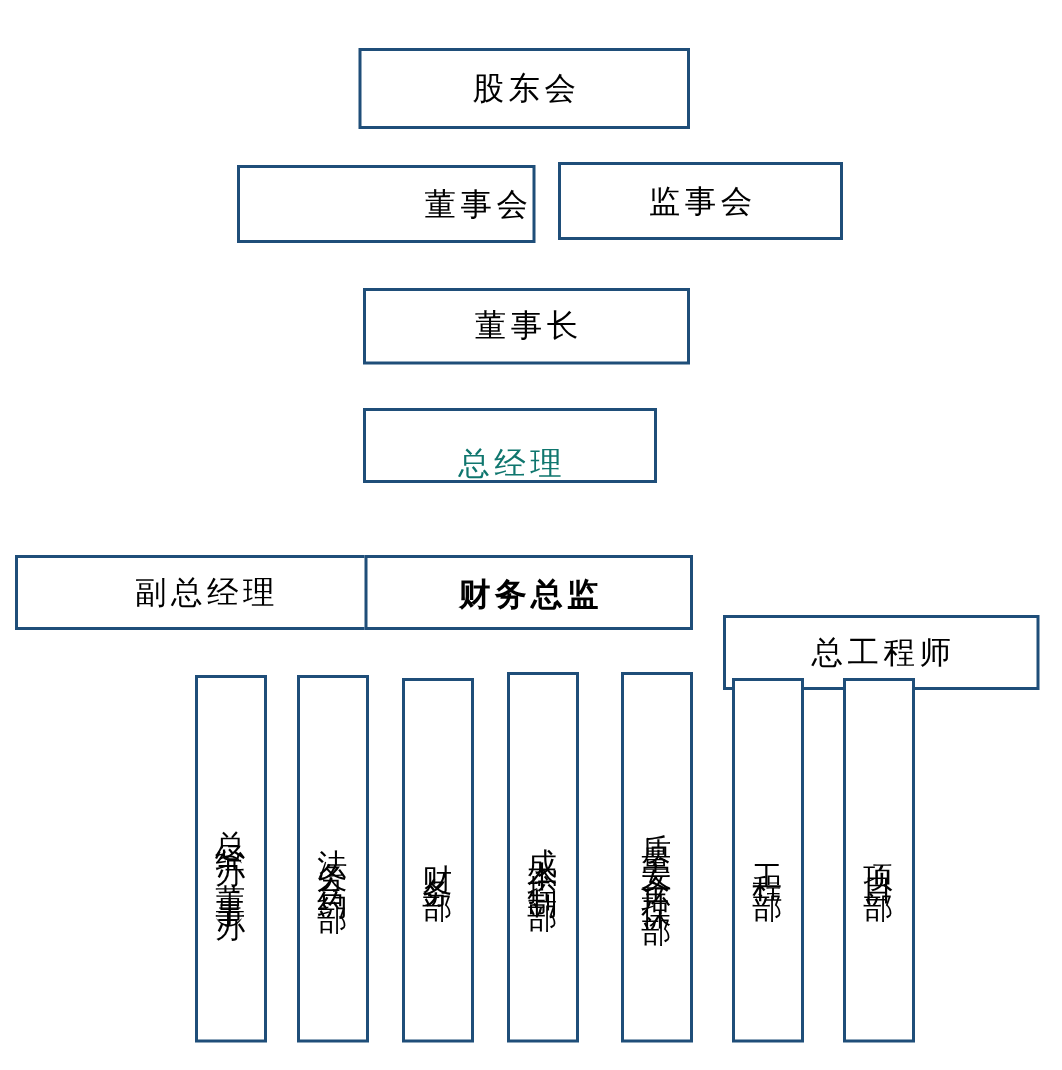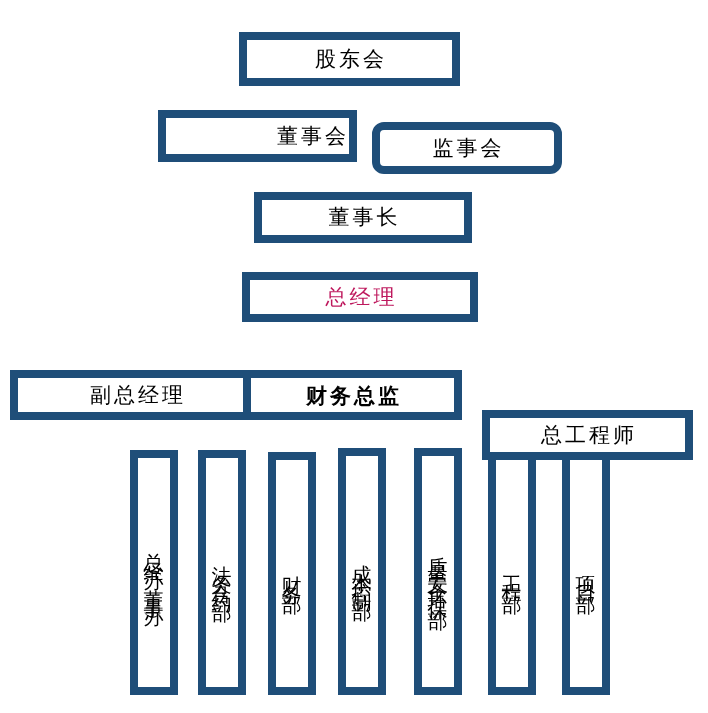--- a/index.html
+++ b/index.html
@@ -12,21 +12,21 @@
     position: relative;
     width: 708px;
     height: 713px;
     background: #ffffff;
     font-family: "DejaVu Serif", "Liberation Serif", serif;
     overflow: hidden;
   }
   .node {
     position: absolute;
     box-sizing: border-box;
-    border: 8px solid #3b82f6;
+    border: 2px solid #3b82f6;
     background: #ffffff;
     display: flex;
     align-items: center;
     justify-content: center;
     color: #000000;
     line-height: 1.0;
   }
   
   .node.horiz {
     font-size: 21px;
@@ -52,27 +52,27 @@
 </head>
 <body>
 
 <div id="chart-root" style="background: rgb(255, 255, 255);">
     <div class="node horiz" style="left: 239px; top: 32px; width: 221px; height: 54px; border-color: rgb(31, 78, 121); color: rgb(0, 0, 0);">
       <span class="label">股东会</span>
     </div>
     <div class="node horiz" style="left: 158px; top: 110px; width: 199px; height: 52px; border-color: rgb(31, 78, 121); color: rgb(0, 0, 0); justify-content: flex-end;">
       <span class="label">董事会</span>
     </div>
-    <div class="node horiz" style="left: 372px; top: 122px; width: 190px; height: 52px; border-color: rgb(31, 78, 121); color: rgb(0, 0, 0); border-radius: 12px;">
+    <div class="node horiz" style="left: 372px; top: 108px; width: 190px; height: 52px; border-color: rgb(31, 78, 121); color: rgb(0, 0, 0);">
       <span class="label">监事会</span>
     </div>
-    <div class="node horiz" style="left: 242px; top: 192px; width: 218px; height: 51px; border-color: rgb(31, 78, 121); color: rgb(0, 0, 0); margin-left: 12px;">
+    <div class="node horiz" style="left: 242px; top: 192px; width: 218px; height: 51px; border-color: rgb(31, 78, 121); color: rgb(0, 0, 0);">
       <span class="label">董事长</span>
     </div>
-    <div class="node horiz" style="left: 242px; top: 272px; width: 236px; height: 50px; border-color: rgb(31, 78, 121); color: #be185d;">
+    <div class="node horiz" style="left: 242px; top: 272px; width: 196px; height: 50px; border-color: rgb(31, 78, 121); color: #0f766e; align-items: flex-end;">
       <span class="label">总经理</span>
     </div>
     <div class="node horiz" style="left: 10px; top: 370px; width: 253px; height: 50px; border-color: rgb(31, 78, 121); color: rgb(0, 0, 0);">
       <span class="label">副总经理</span>
     </div>
     <div class="node horiz" style="left: 243px; top: 370px; width: 219px; height: 50px; border-color: rgb(31, 78, 121); color: rgb(0, 0, 0); font-weight: bold;">
       <span class="label">财务总监</span>
     </div>
     <div class="node horiz" style="left: 482px; top: 370px; width: 211px; height: 50px; border-color: rgb(31, 78, 121); color: rgb(0, 0, 0); margin-top: 40px;">
       <span class="label">总工程师</span>

